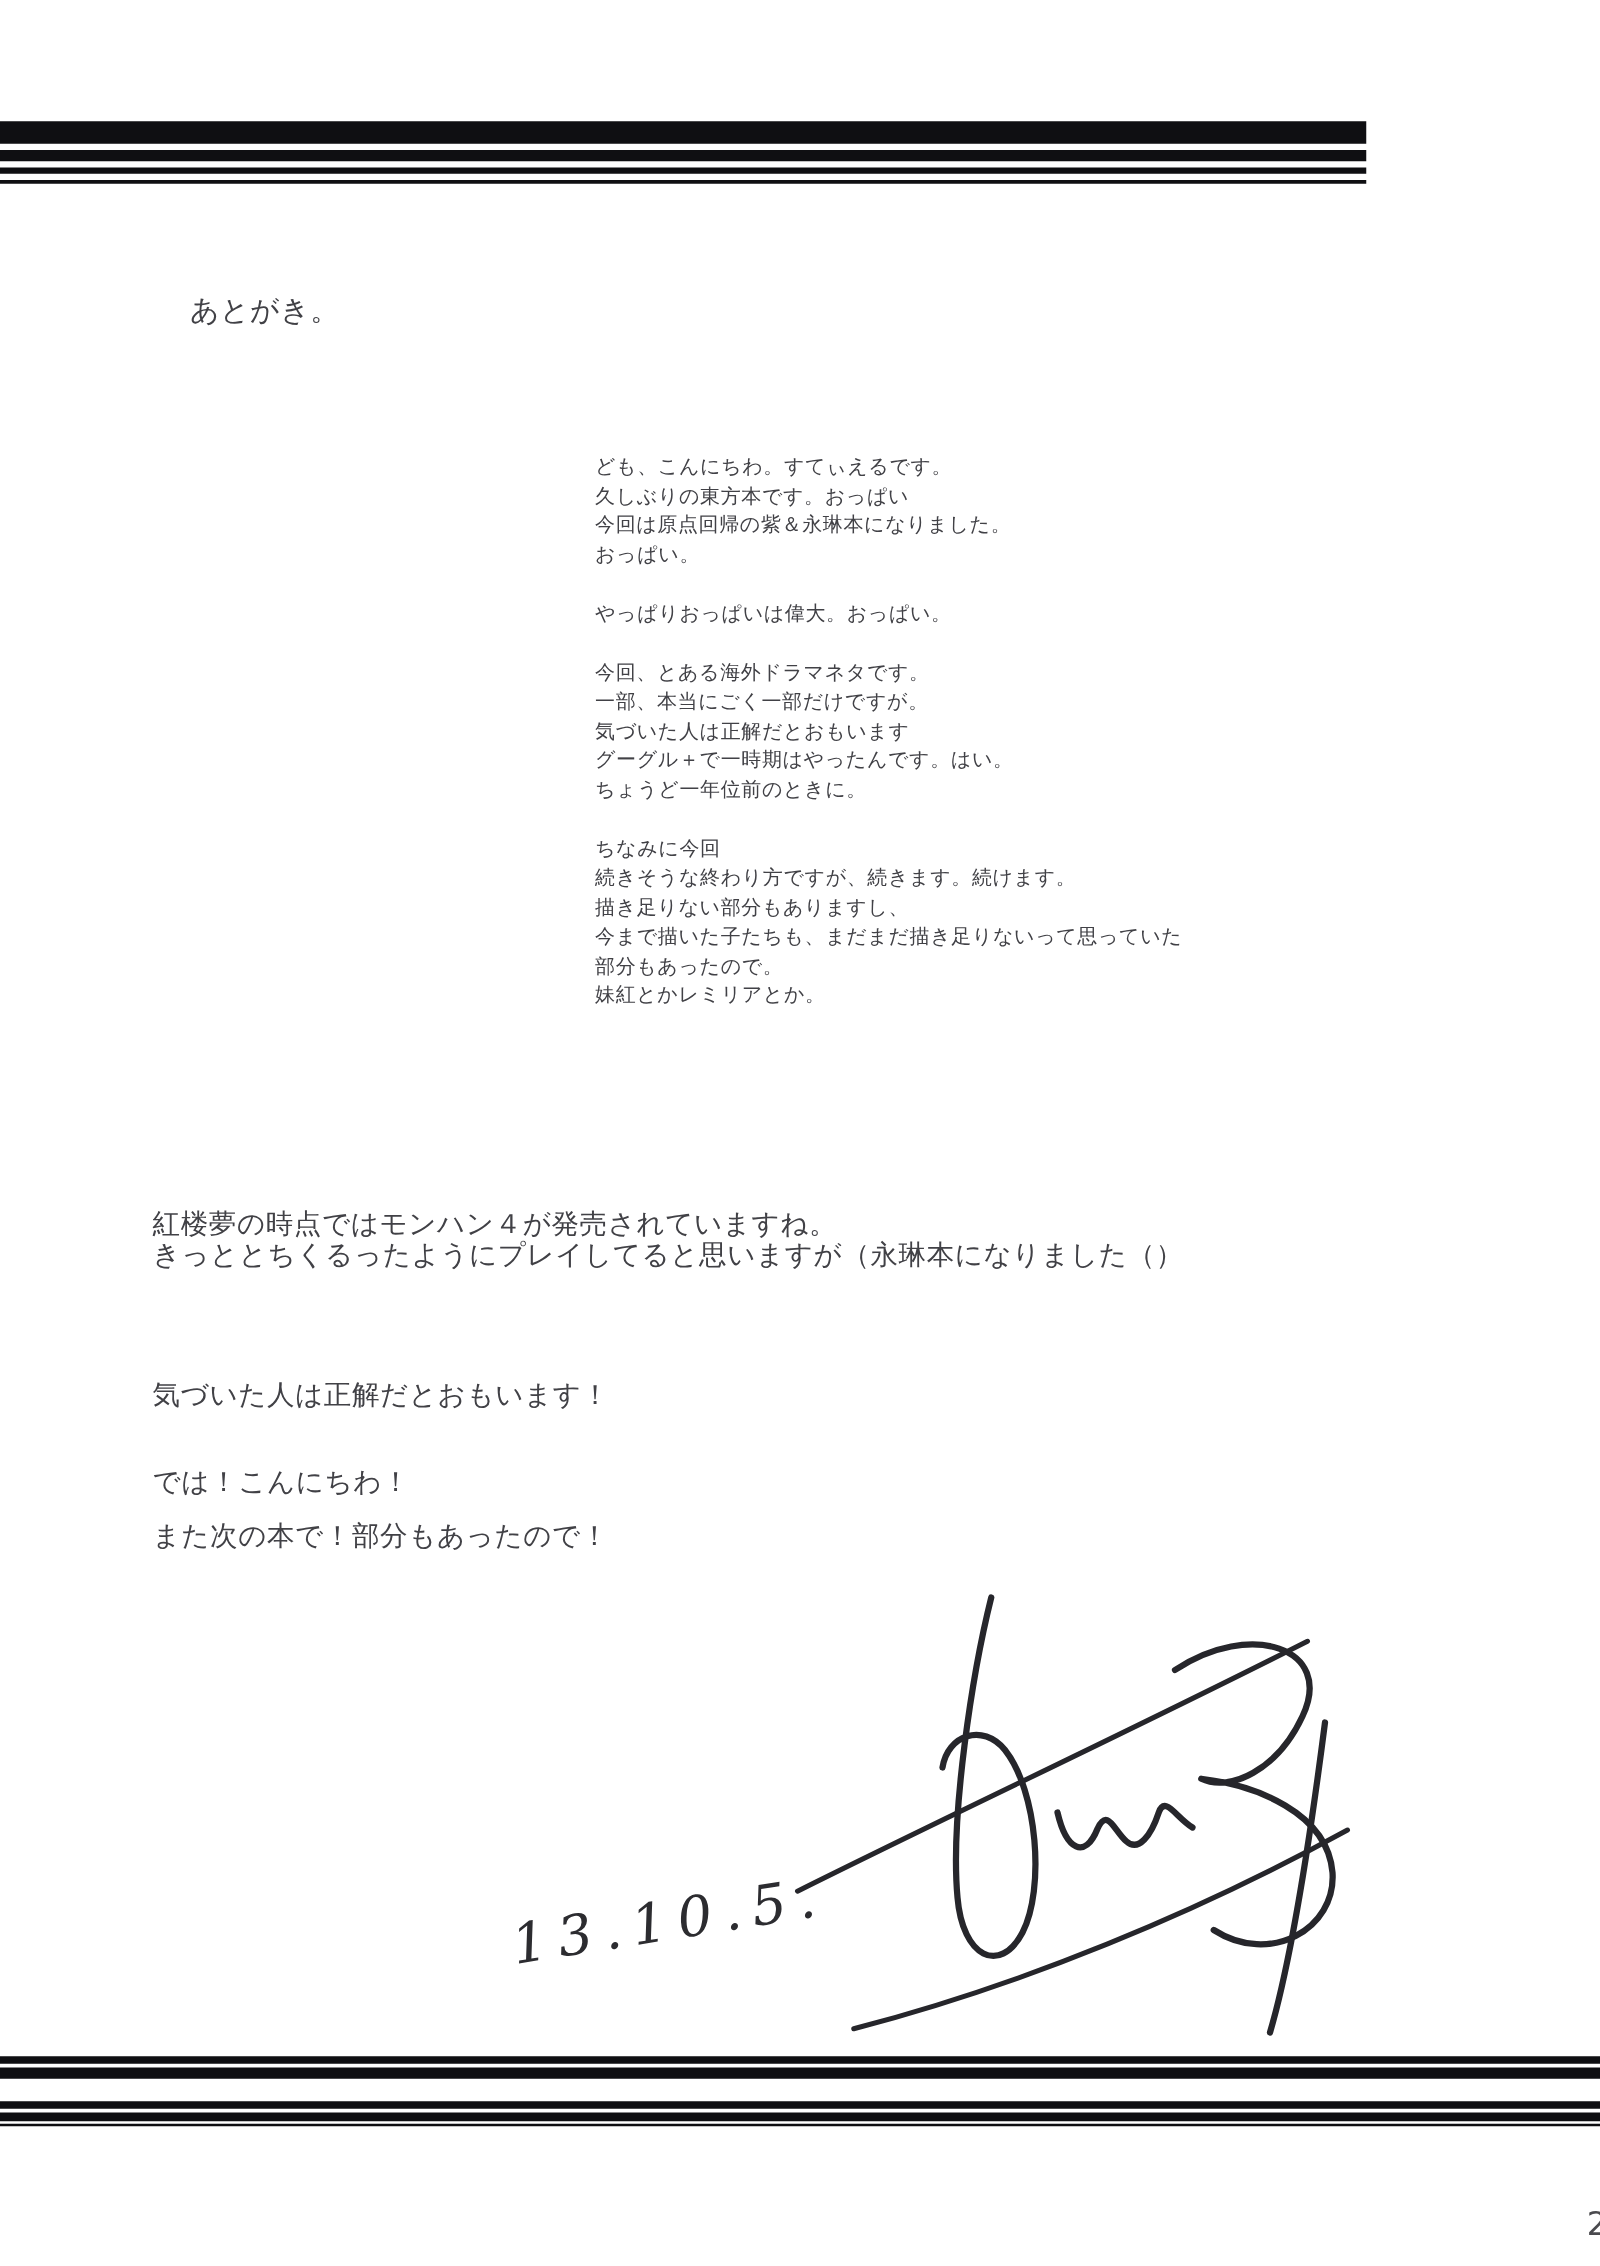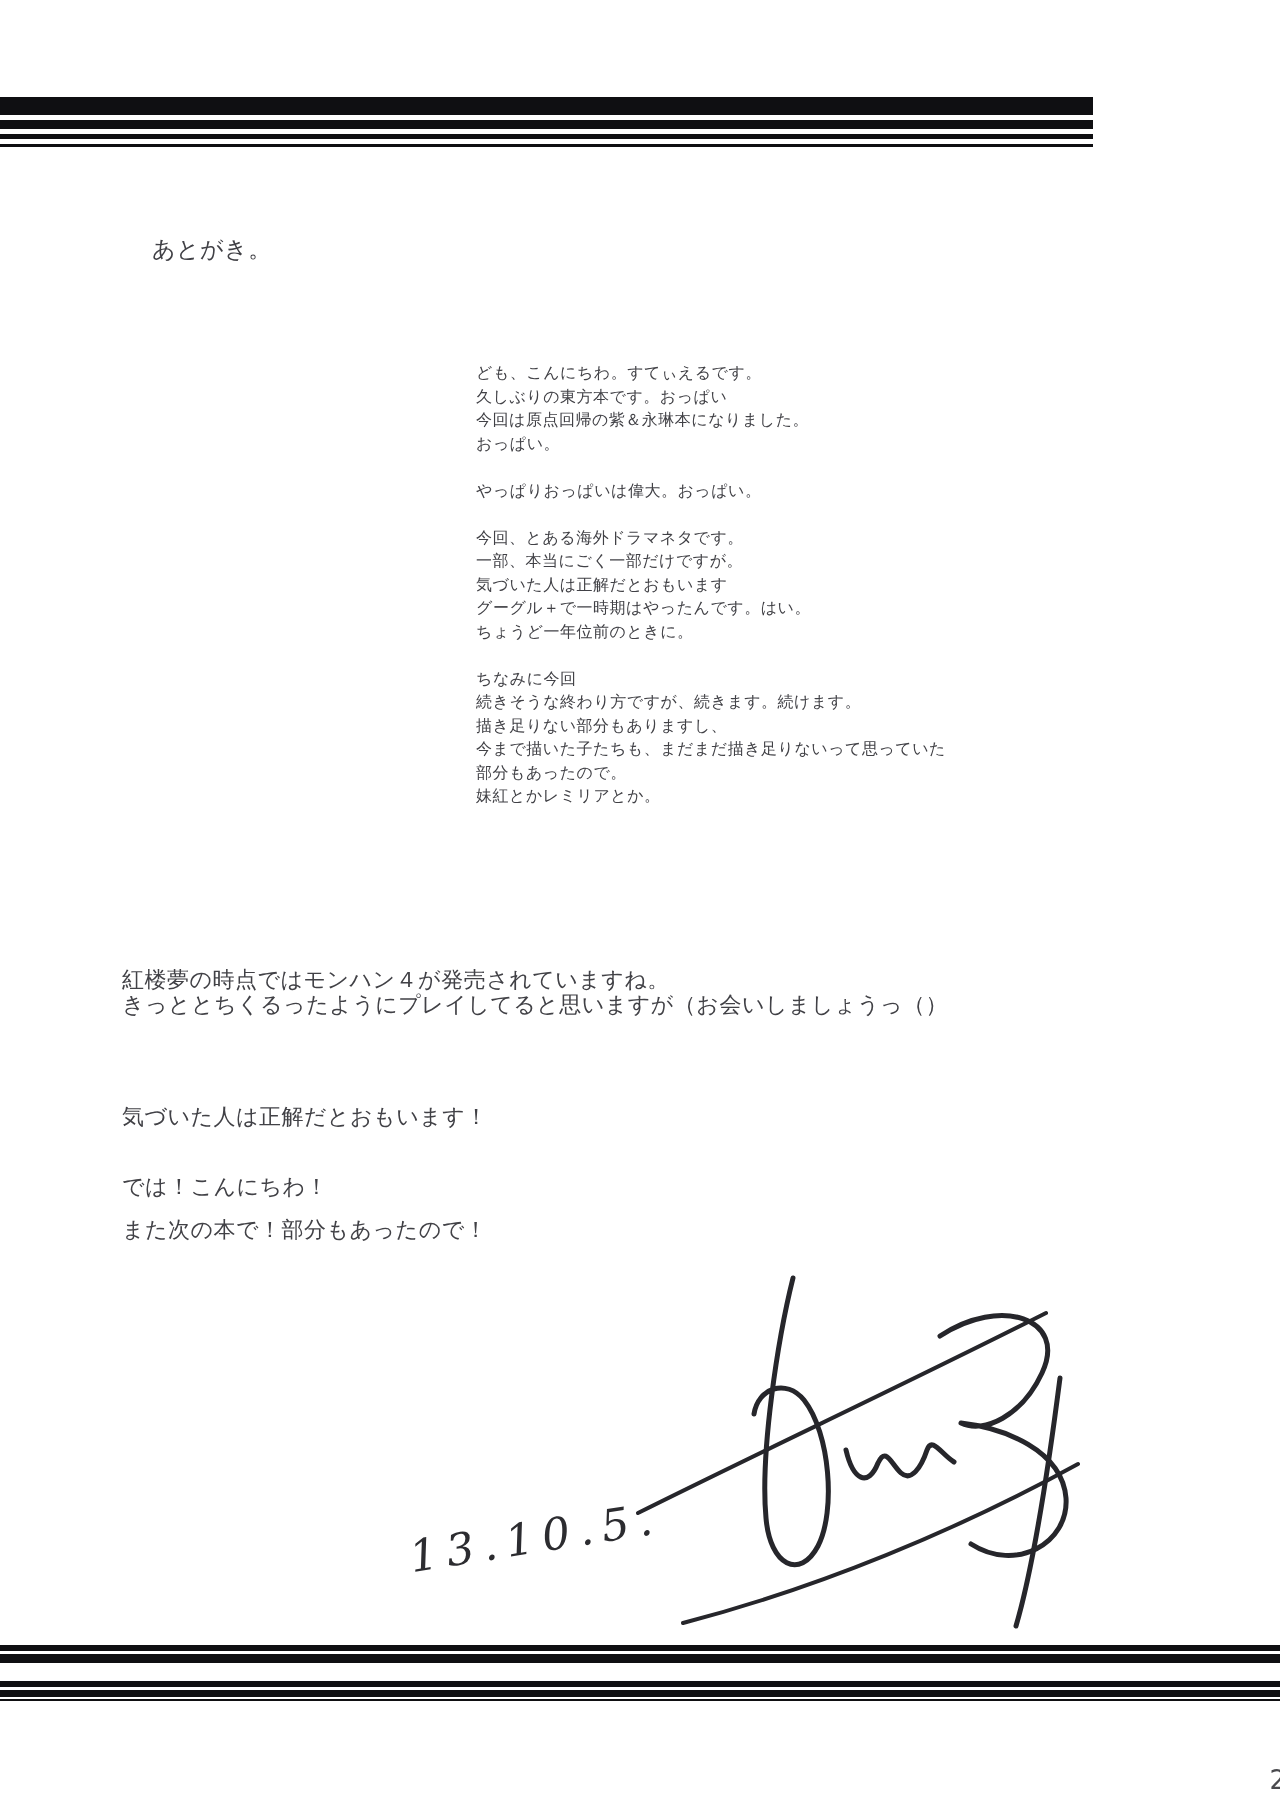--- a/index.html
+++ b/index.html
@@ -91,21 +91,21 @@
 ちょうど一年位前のときに。
 
 ちなみに今回
 続きそうな終わり方ですが、続きます。続けます。
 描き足りない部分もありますし、
 今まで描いた子たちも、まだまだ描き足りないって思っていた
 部分もあったので。
 妹紅とかレミリアとか。</div>
 
   <div class="txt block2">紅楼夢の時点ではモンハン４が発売されていますね。
-きっととちくるったようにプレイしてると思いますが（お会いしましょうっ（）</div>
+きっととちくるったようにプレイしてると思いますが（永琳本になりました（）</div>
   <div class="txt line-b">気づいた人は正解だとおもいます！</div>
   <div class="txt line-c">では！こんにちわ！</div>
   <div class="txt line-d">また次の本で！部分もあったので！</div>
 
   <div class="signature-box">
     <svg viewBox="0 0 500 380" xmlns="http://www.w3.org/2000/svg">
       <path class="sig-stroke" stroke-width="4" d="M 50,245 C 170,185 330,110 458,45"></path>
       <path class="sig-stroke" stroke-width="5" d="M 205,10 C 190,70 172,185 178,250 C 182,298 212,312 230,278 C 248,243 242,165 216,132 C 198,110 170,120 166,146"></path>
       <path class="sig-stroke" stroke-width="5" d="M 258,182 C 265,212 280,220 290,195 C 298,178 303,196 313,205 C 323,214 333,200 339,182 C 344,168 353,186 366,194"></path>
       <path class="sig-stroke" stroke-width="5" d="M 352,68 C 412,28 480,50 454,105 C 434,148 396,166 373,155 C 416,160 474,182 478,230 C 481,275 428,305 383,276"></path>

